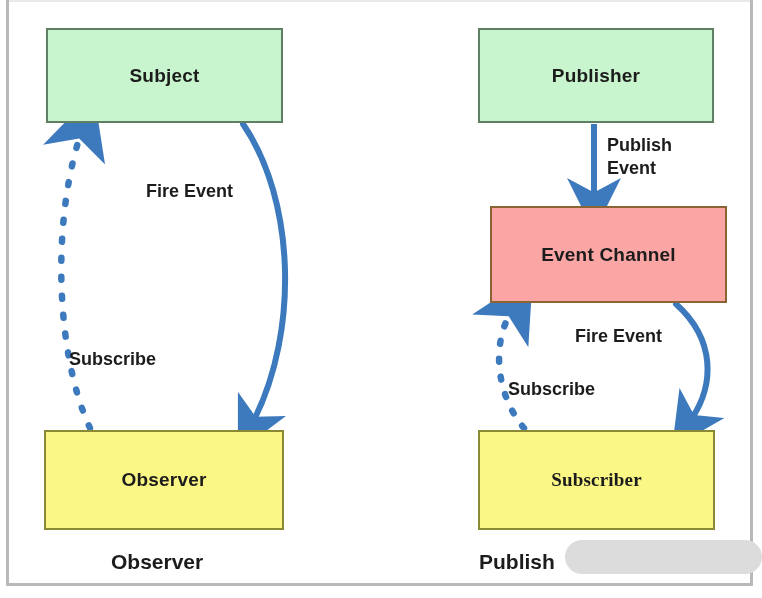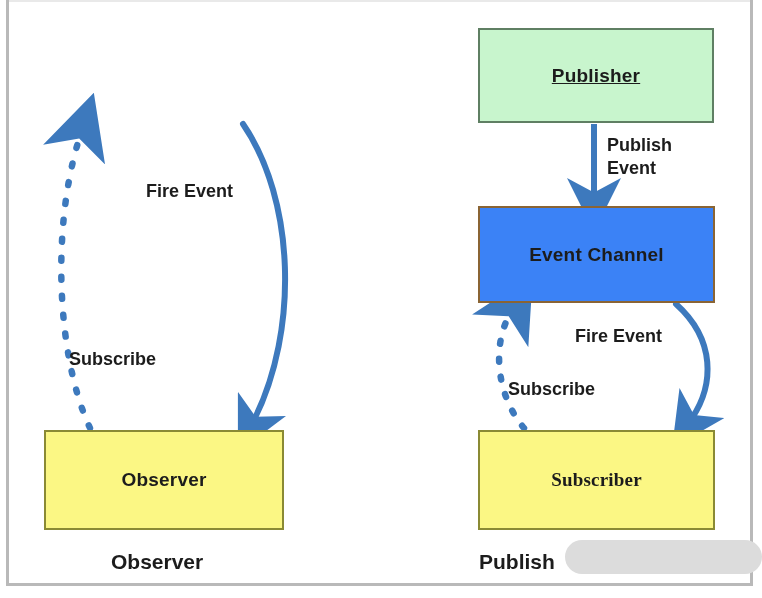--- a/index.html
+++ b/index.html
@@ -37,26 +37,26 @@
     box-sizing: border-box;
     display: flex;
     align-items: center;
     justify-content: center;
     font-weight: bold;
     font-size: 19px;
     color: #1c1c1c;
     letter-spacing: 0.2px;
   }
   .node-green  { background: #c8f5cd; border: 2px solid #5f7f63; }
-  .node-orange { background: #3b82f6; border: 2px solid #8a6434; }
+  .node-orange { background: #fca5a5; border: 2px solid #8a6434; margin-left: 12px; }
   .node-yellow { background: #fbf784; border: 2px solid #8a8a34; }
 
   .subject        { left: 46px;  top: 28px;  width: 237px; height: 95px; }
   .observer-box   { left: 44px;  top: 430px; width: 240px; height: 100px; }
-  .publisher      { left: 478px; top: 28px;  width: 236px; height: 95px; text-decoration: underline; }
+  .publisher      { left: 478px; top: 28px;  width: 236px; height: 95px; }
   .eventchannel   { left: 478px; top: 206px; width: 237px; height: 97px; }
   .subscriber     { left: 478px; top: 430px; width: 237px; height: 100px; font-family: Liberation Serif, serif; }
 
   .edge-label {
     position: absolute;
     font-weight: bold;
     font-size: 18px;
     color: #1c1c1c;
     white-space: pre;
     line-height: 1.25;
@@ -120,20 +120,23 @@
 
     <path d="M90,428 C58,360 50,230 80,136" fill="none" stroke="#3d79bd" stroke-width="6.5" stroke-linecap="round" stroke-dasharray="3 16" marker-end="url(#ahd)"></path>
 
     <path d="M594,124 L594,196" fill="none" stroke="#3d79bd" stroke-width="6" stroke-linecap="butt" marker-end="url(#ah)"></path>
 
     <path d="M676,304 C716,340 714,385 692,418" fill="none" stroke="#3d79bd" stroke-width="6" stroke-linecap="round" marker-end="url(#ah)"></path>
 
     <path d="M524,428 C496,395 492,345 510,314" fill="none" stroke="#3d79bd" stroke-width="6.5" stroke-linecap="round" stroke-dasharray="3 15" marker-end="url(#ahd)"></path>
   </svg>
 
+  <div class="node node-green subject">
+    <span>Subject</span>
+  </div>
 
   <div class="node node-yellow observer-box">
     <span>Observer</span>
   </div>
 
   <div class="node node-green publisher">
     <span>Publisher</span>
   </div>
 
   <div class="node node-orange eventchannel">

